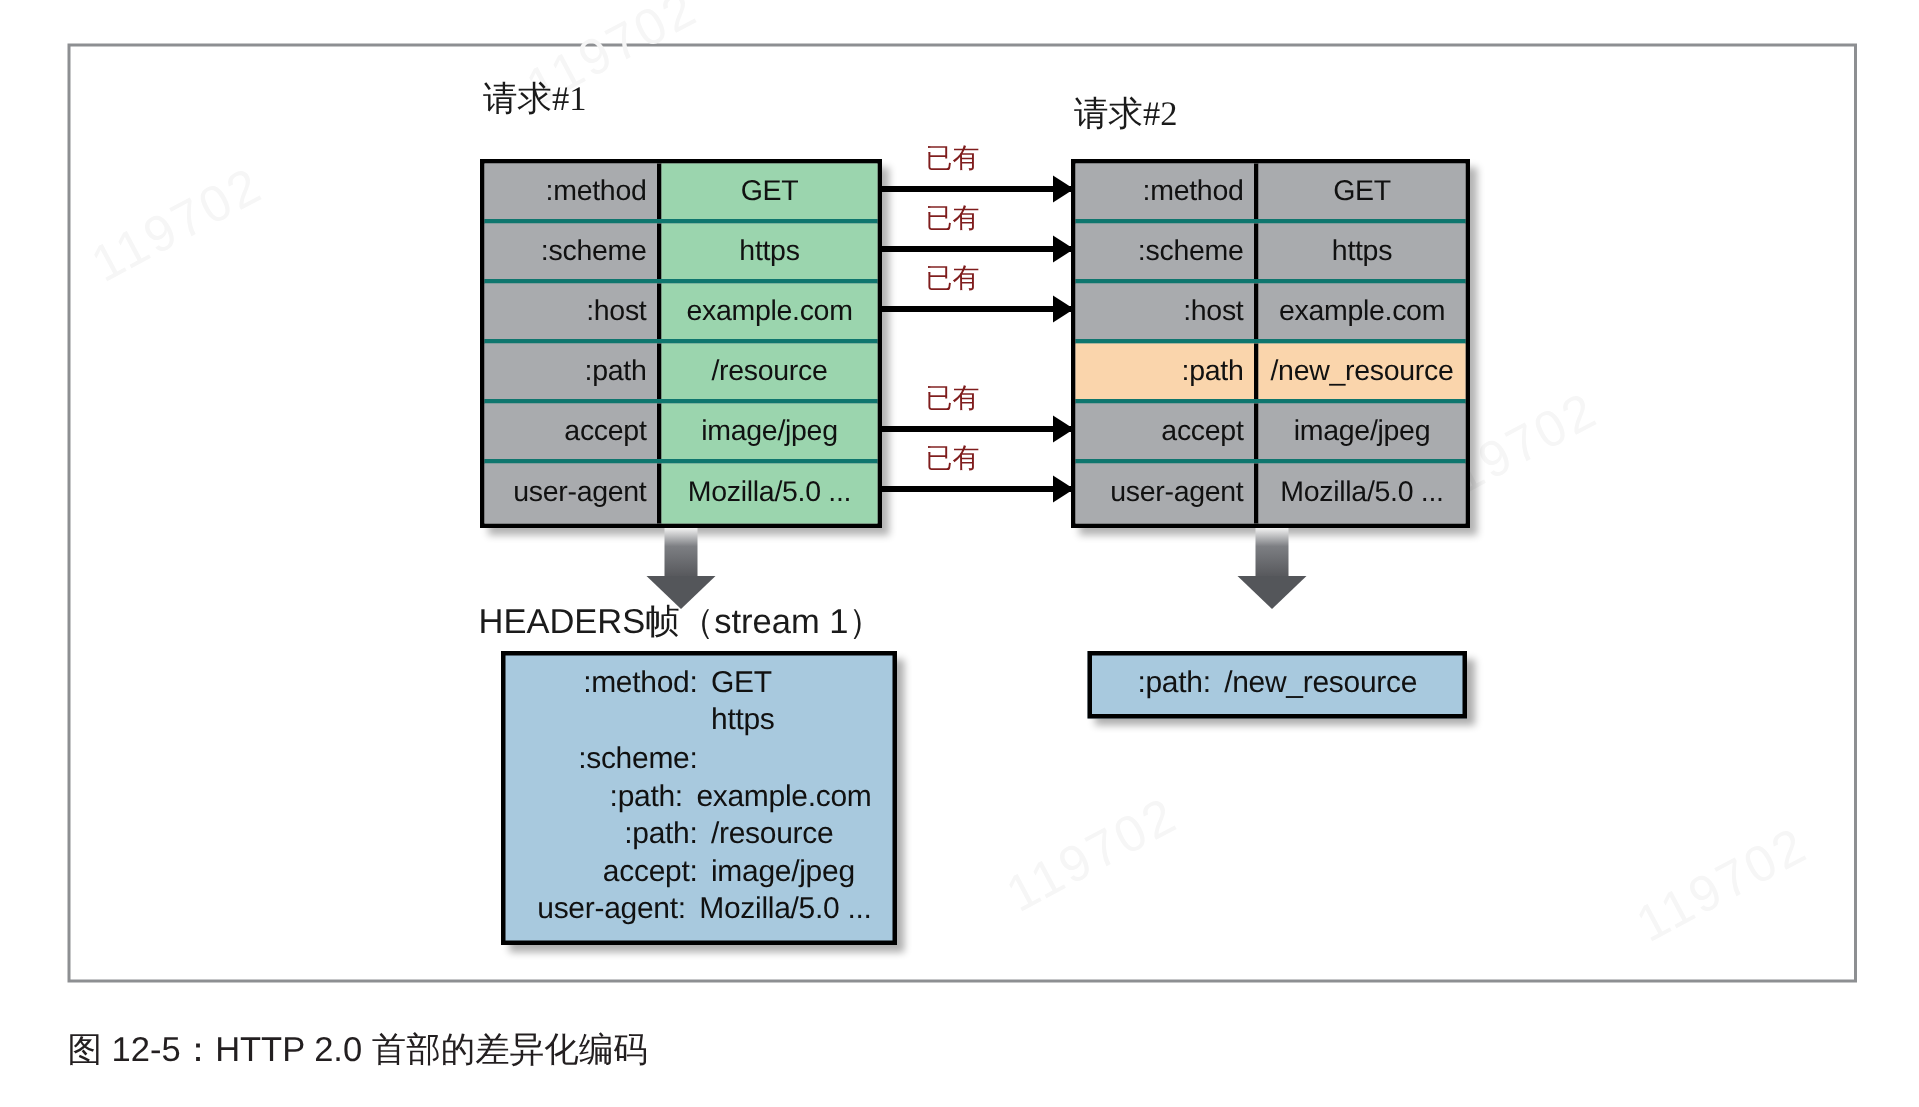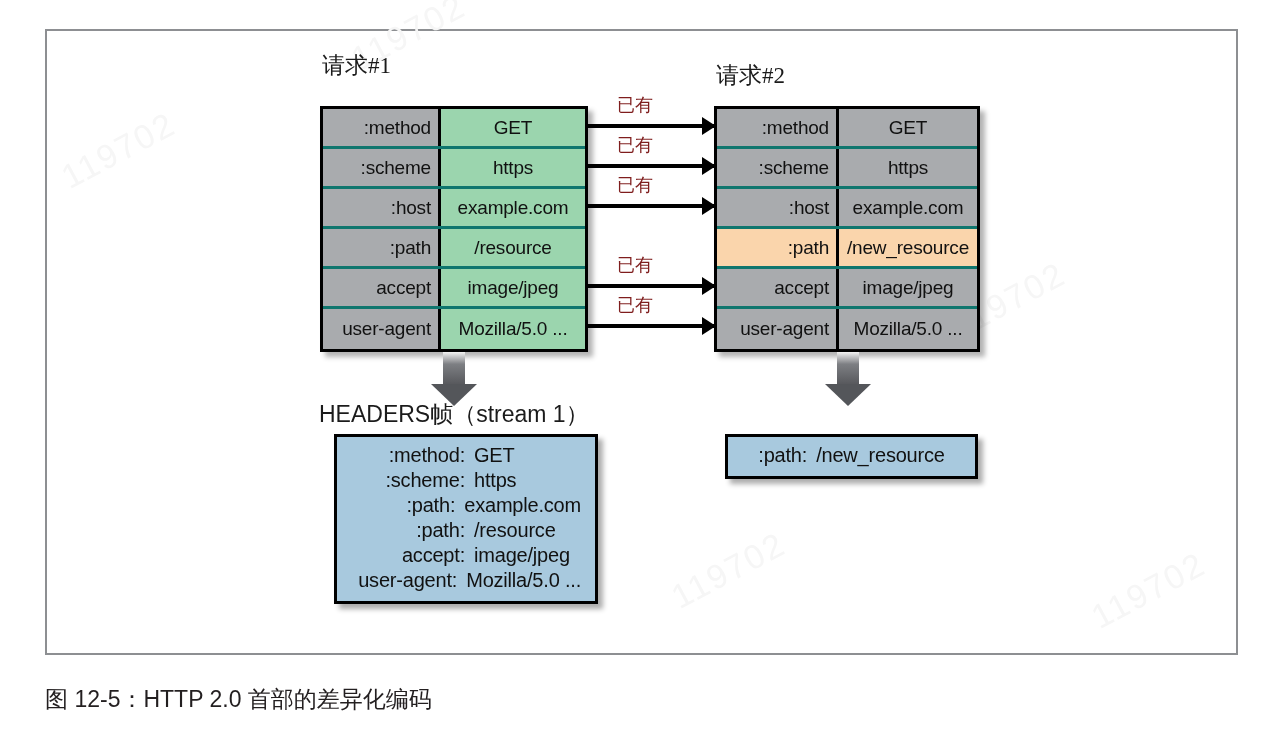--- a/index.html
+++ b/index.html
@@ -267,21 +267,21 @@
     <div class="head"></div>
   </div>
 
   <span class="frame-label" style="left:272px; top:368px;">HEADERS帧（stream 1）</span>
   <div class="bluebox" style="left:287px; top:403px; width:264px;">
     <div class="bline">
       <span class="bkey" style="width:114px;">:method:</span>
       <span class="bval">GET</span>
     </div>
     <div class="bline">
-      <span class="bkey" style="width:114px;">:scheme:</span>
+      <span class="bkey" style="width:114px;margin-top:26px;">:scheme:</span>
       <span class="bval">https</span>
     </div>
     <div class="bline">
       <span class="bkey" style="width:114px;">:path:</span>
       <span class="bval">example.com</span>
     </div>
     <div class="bline">
       <span class="bkey" style="width:114px;">:path:</span>
       <span class="bval">/resource</span>
     </div>

